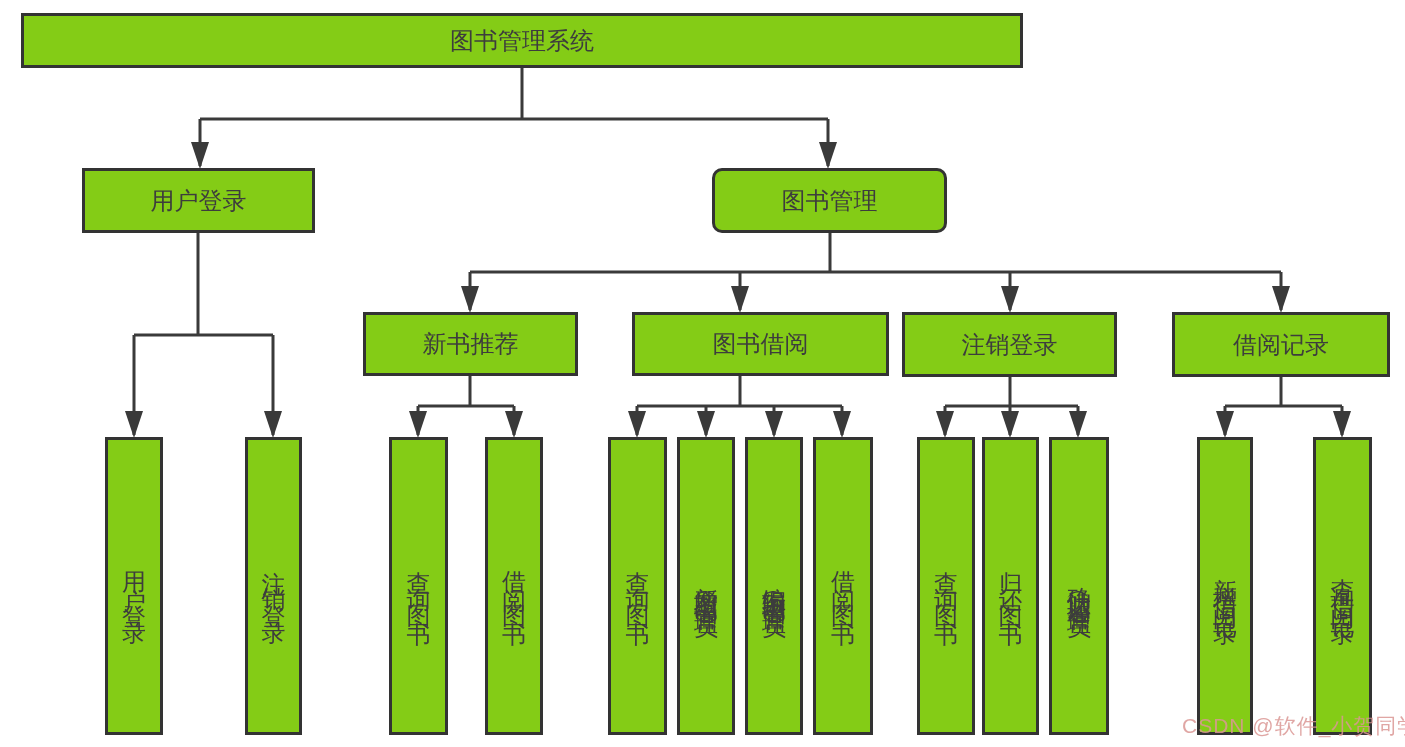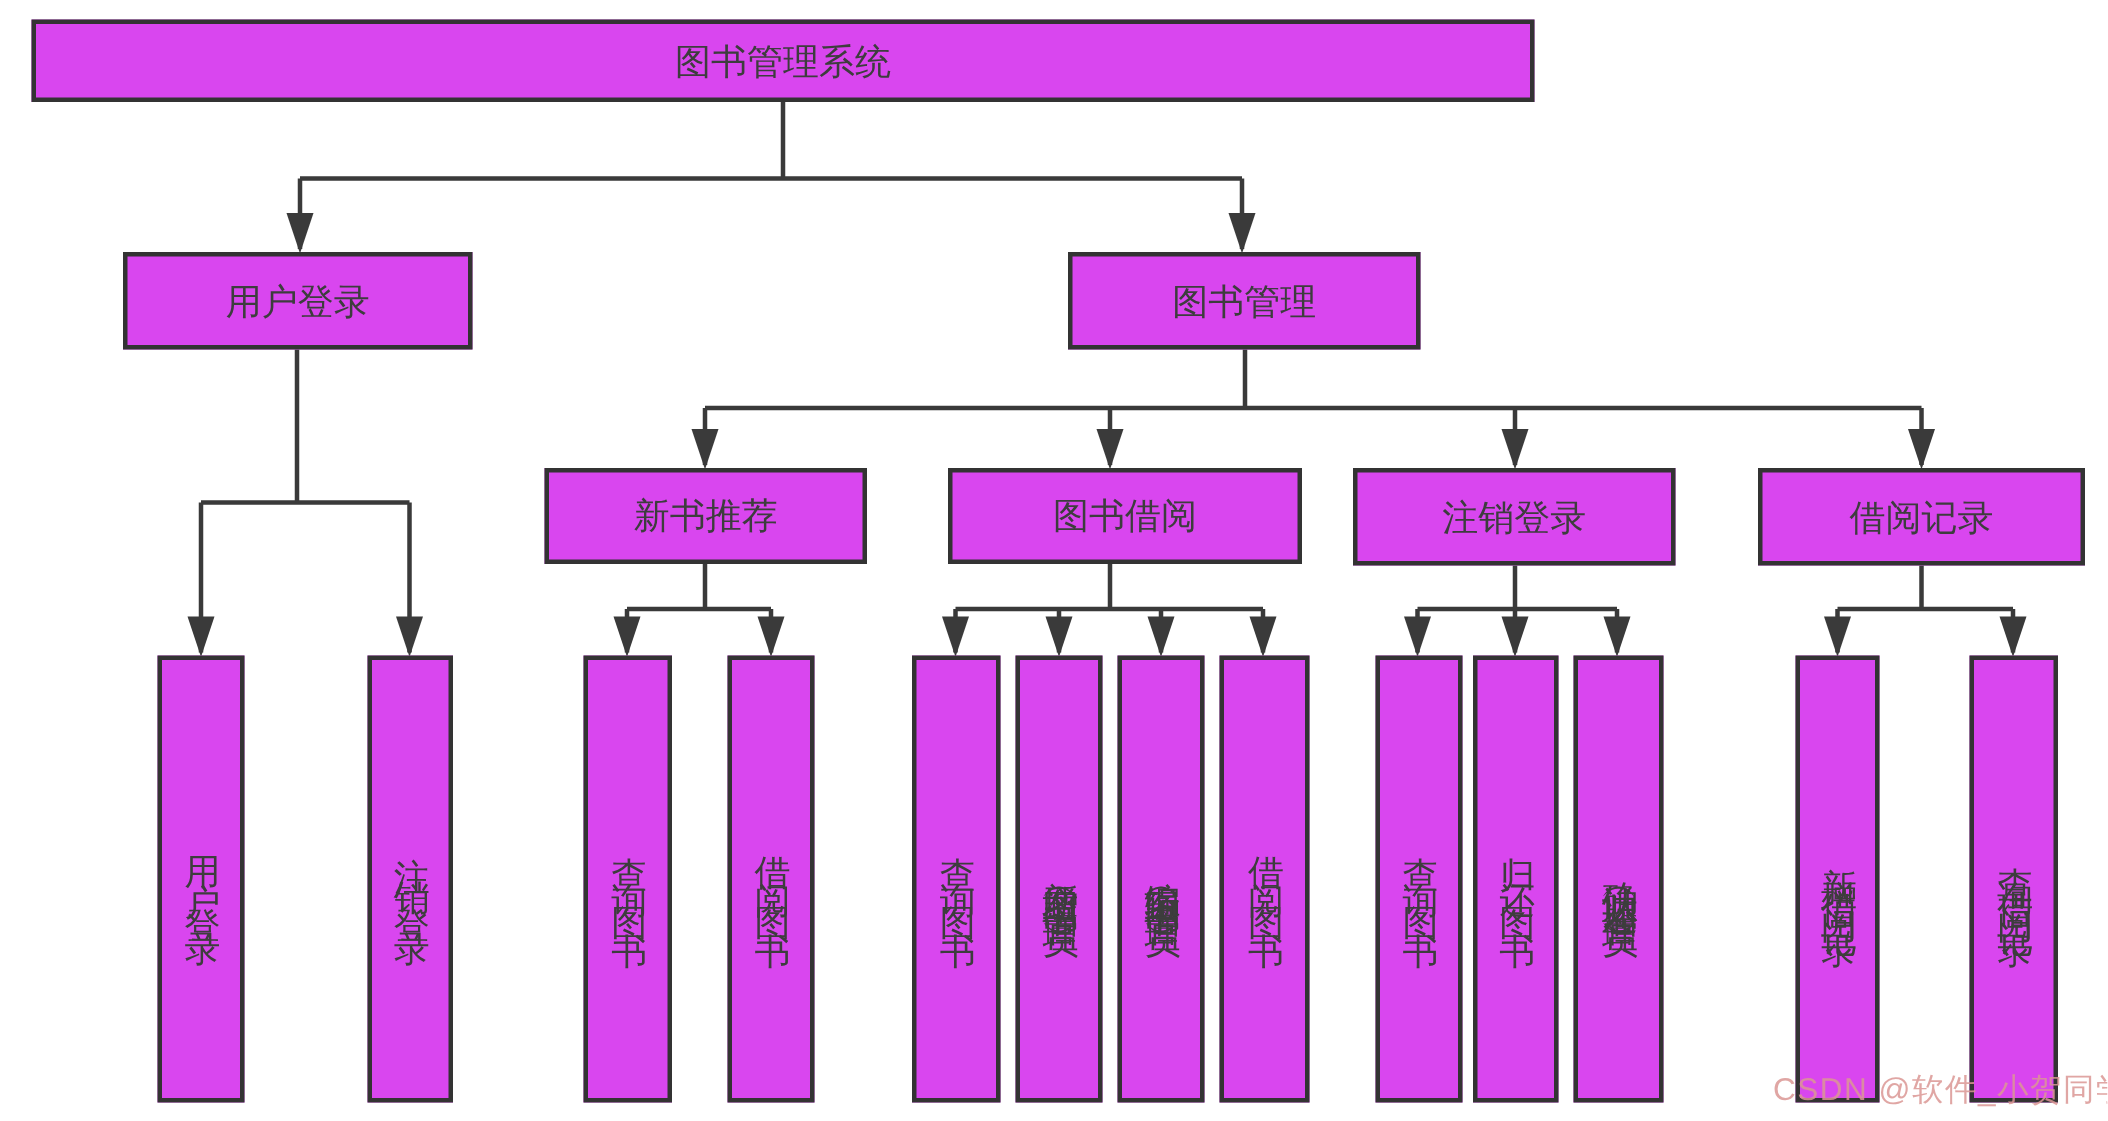--- a/index.html
+++ b/index.html
@@ -19,44 +19,44 @@
     position: absolute;
     left: 0; top: 0;
     width: 1405px;
     height: 747px;
     z-index: 1;
   }
   .node {
     position: absolute;
     box-sizing: border-box;
     border: 3px solid #333333;
-    background: #d946ef;
+    background: #84cc16;
     display: flex;
     align-items: center;
     justify-content: center;
     color: #3d3d3d;
     font-size: 24px;
     z-index: 2;
     white-space: nowrap;
   }
   .leaf {
     top: 437px;
     height: 298px;
   }
   .leaf .v-label {
     writing-mode: vertical-rl;
     text-orientation: mixed;
     line-height: 1;
   }
   
   #n-root          { left: 21px;   top: 13px;  width: 1002px; height: 55px; }
   #n-user-login    { left: 82px;   top: 168px; width: 233px;  height: 65px; }
-  #n-book-mgmt     { left: 712px;  top: 168px; width: 235px;  height: 65px; }
+  #n-book-mgmt     { left: 712px;  top: 168px; width: 235px;  height: 65px; border-radius: 10px; }
   #n-new-book-rec  { left: 363px;  top: 312px; width: 215px;  height: 64px; }
-  #n-book-borrow   { left: 632px;  top: 312px; width: 236px;  height: 64px; justify-content: center; }
+  #n-book-borrow   { left: 632px;  top: 312px; width: 257px;  height: 64px; justify-content: center; }
   #n-cur-borrow    { left: 902px;  top: 312px; width: 215px;  height: 65px; }
   #n-borrow-rec    { left: 1172px; top: 312px; width: 218px;  height: 65px; }
   #l-user-login    { left: 105px;  width: 58px; }
   #l-logout        { left: 245px;  width: 57px; }
   #l-query-book-1  { left: 389px;  width: 59px; }
   #l-borrow-book-1 { left: 485px;  width: 58px; }
   #l-query-book-2  { left: 608px;  width: 59px; }
   #l-add-book      { left: 677px;  width: 58px; }
   #l-edit-book     { left: 745px;  width: 58px; }
   #l-borrow-book-2 { left: 813px;  width: 60px; }

